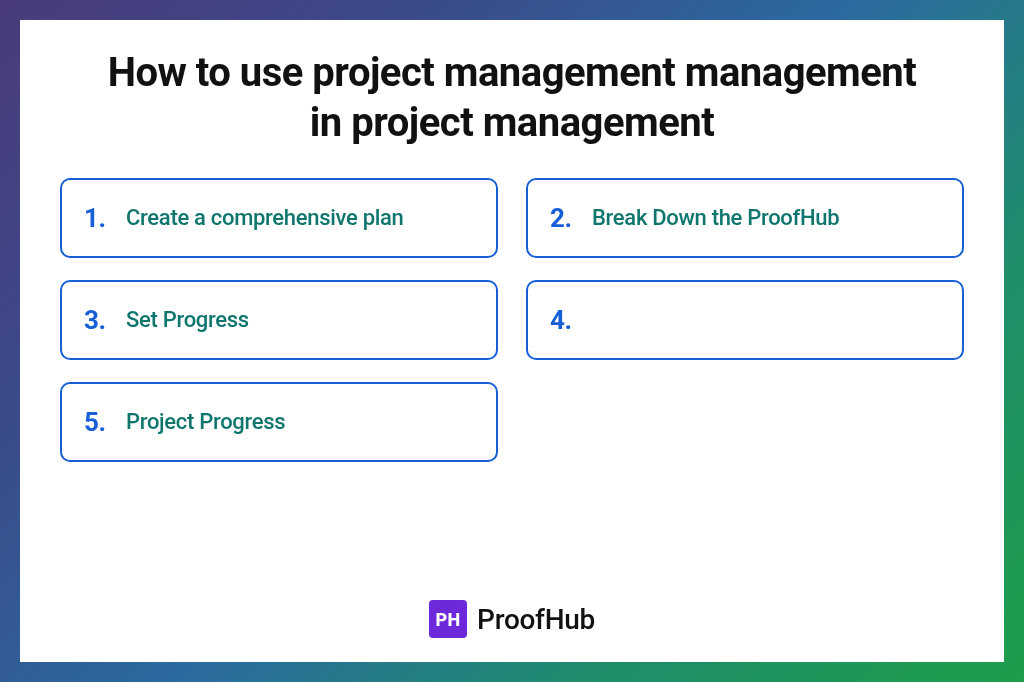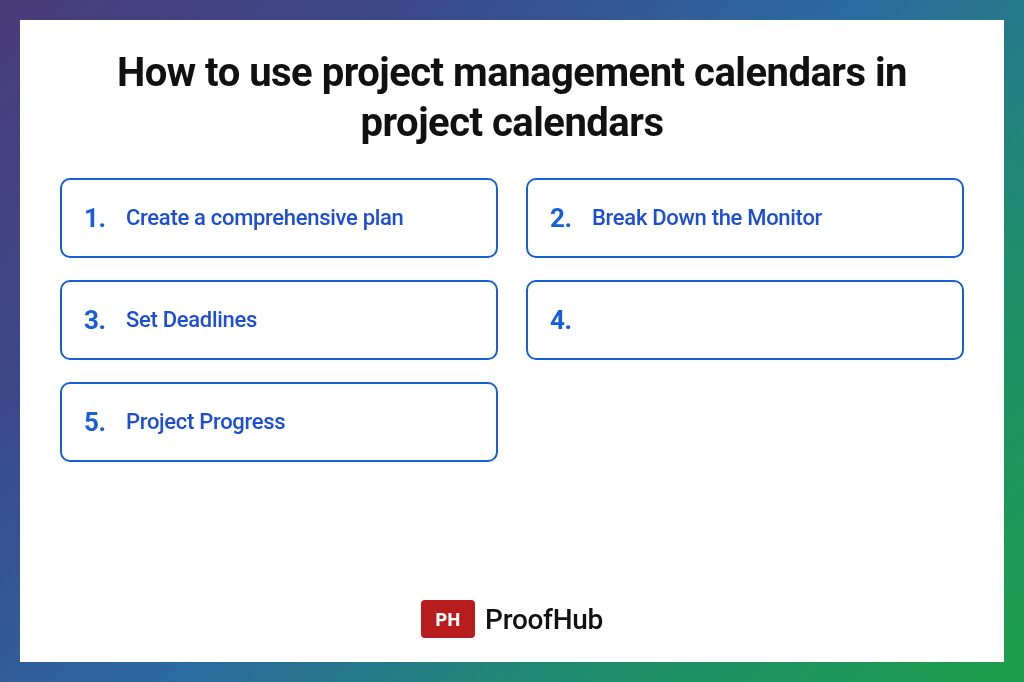--- a/index.html
+++ b/index.html
@@ -45,43 +45,43 @@
     min-height: 80px;
   }
   .num {
     color: #175fd6;
     font-size: 26px;
     font-weight: 700;
     min-width: 42px;
     letter-spacing: -0.5px;
   }
   .step-text {
-    color: #1d4ed8;
+    color: #0f766e;
     font-size: 22px;
     font-weight: 500;
     line-height: 1.3;
     letter-spacing: -0.3px;
   }
   .footer {
     margin-top: auto;
     display: flex;
     flex-direction: column;
     align-items: center;
     gap: 10px;
     padding-bottom: 4px;
   }
   .brand-row {
     display: flex;
     align-items: center;
     gap: 10px;
   }
   .logo {
-    width: 54px;
+    width: 38px;
     height: 38px;
-    background: #b91c1c;
+    background: #6d28d9;
     border-radius: 4px;
     color: #fff;
     font-weight: 800;
     font-size: 18px;
     display: flex;
     align-items: center;
     justify-content: center;
     letter-spacing: 0.5px;
   }
   .brand-name {
@@ -93,34 +93,34 @@
   .tagline {
     font-size: 14px;
     color: #333;
   }
 </style>
 </head>
 <body>
 
 <div class="canvas">
 
-  <h1 class="title">How to use project  management calendars in project calendars</h1>
+  <h1 class="title">How to use project  management management in project management</h1>
 
   <div class="grid">
     <div class="card">
       <span class="num">1.</span>
       <span class="step-text">Create a comprehensive plan</span>
     </div>
     <div class="card">
       <span class="num">2.</span>
-      <span class="step-text">Break Down the Monitor</span>
+      <span class="step-text">Break Down the ProofHub</span>
     </div>
     <div class="card">
       <span class="num">3.</span>
-      <span class="step-text">Set Deadlines</span>
+      <span class="step-text">Set Progress</span>
     </div>
     <div class="card">
       <span class="num">4.</span>
     </div>
     <div class="card">
       <span class="num">5.</span>
       <span class="step-text">Project Progress</span>
     </div>
   </div>
 

